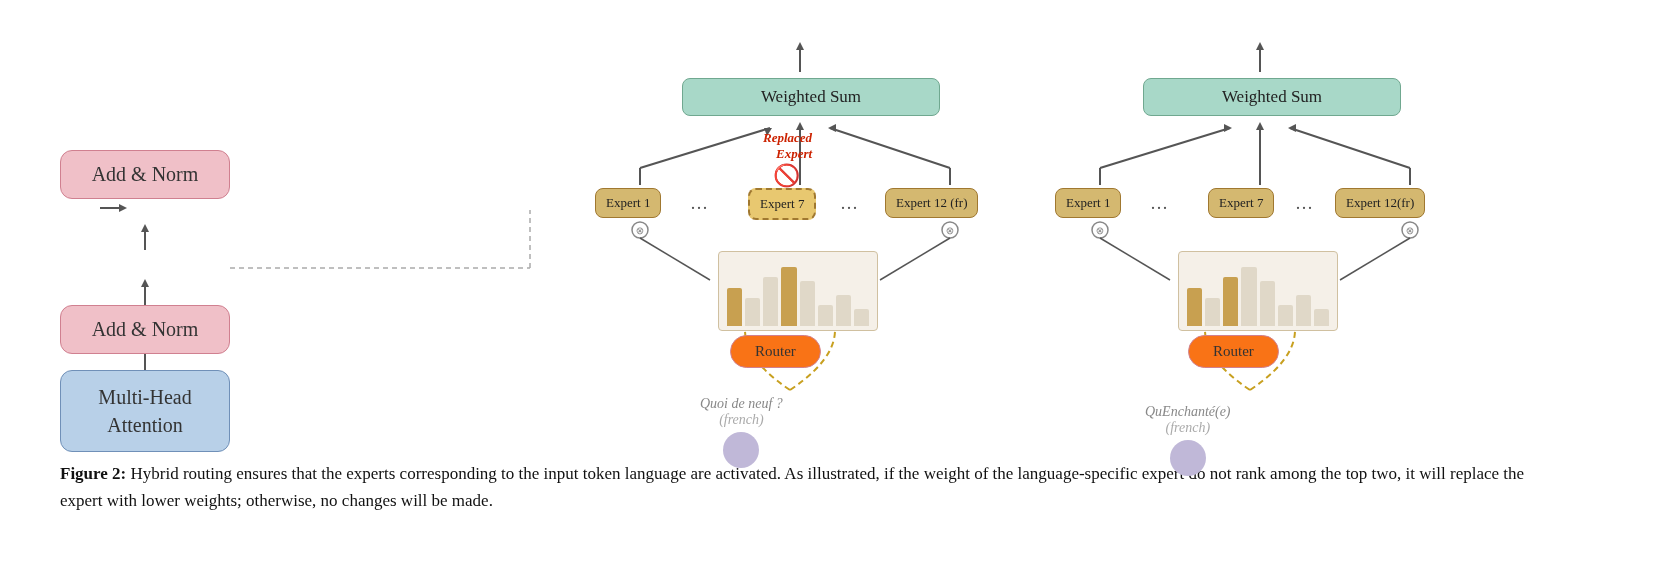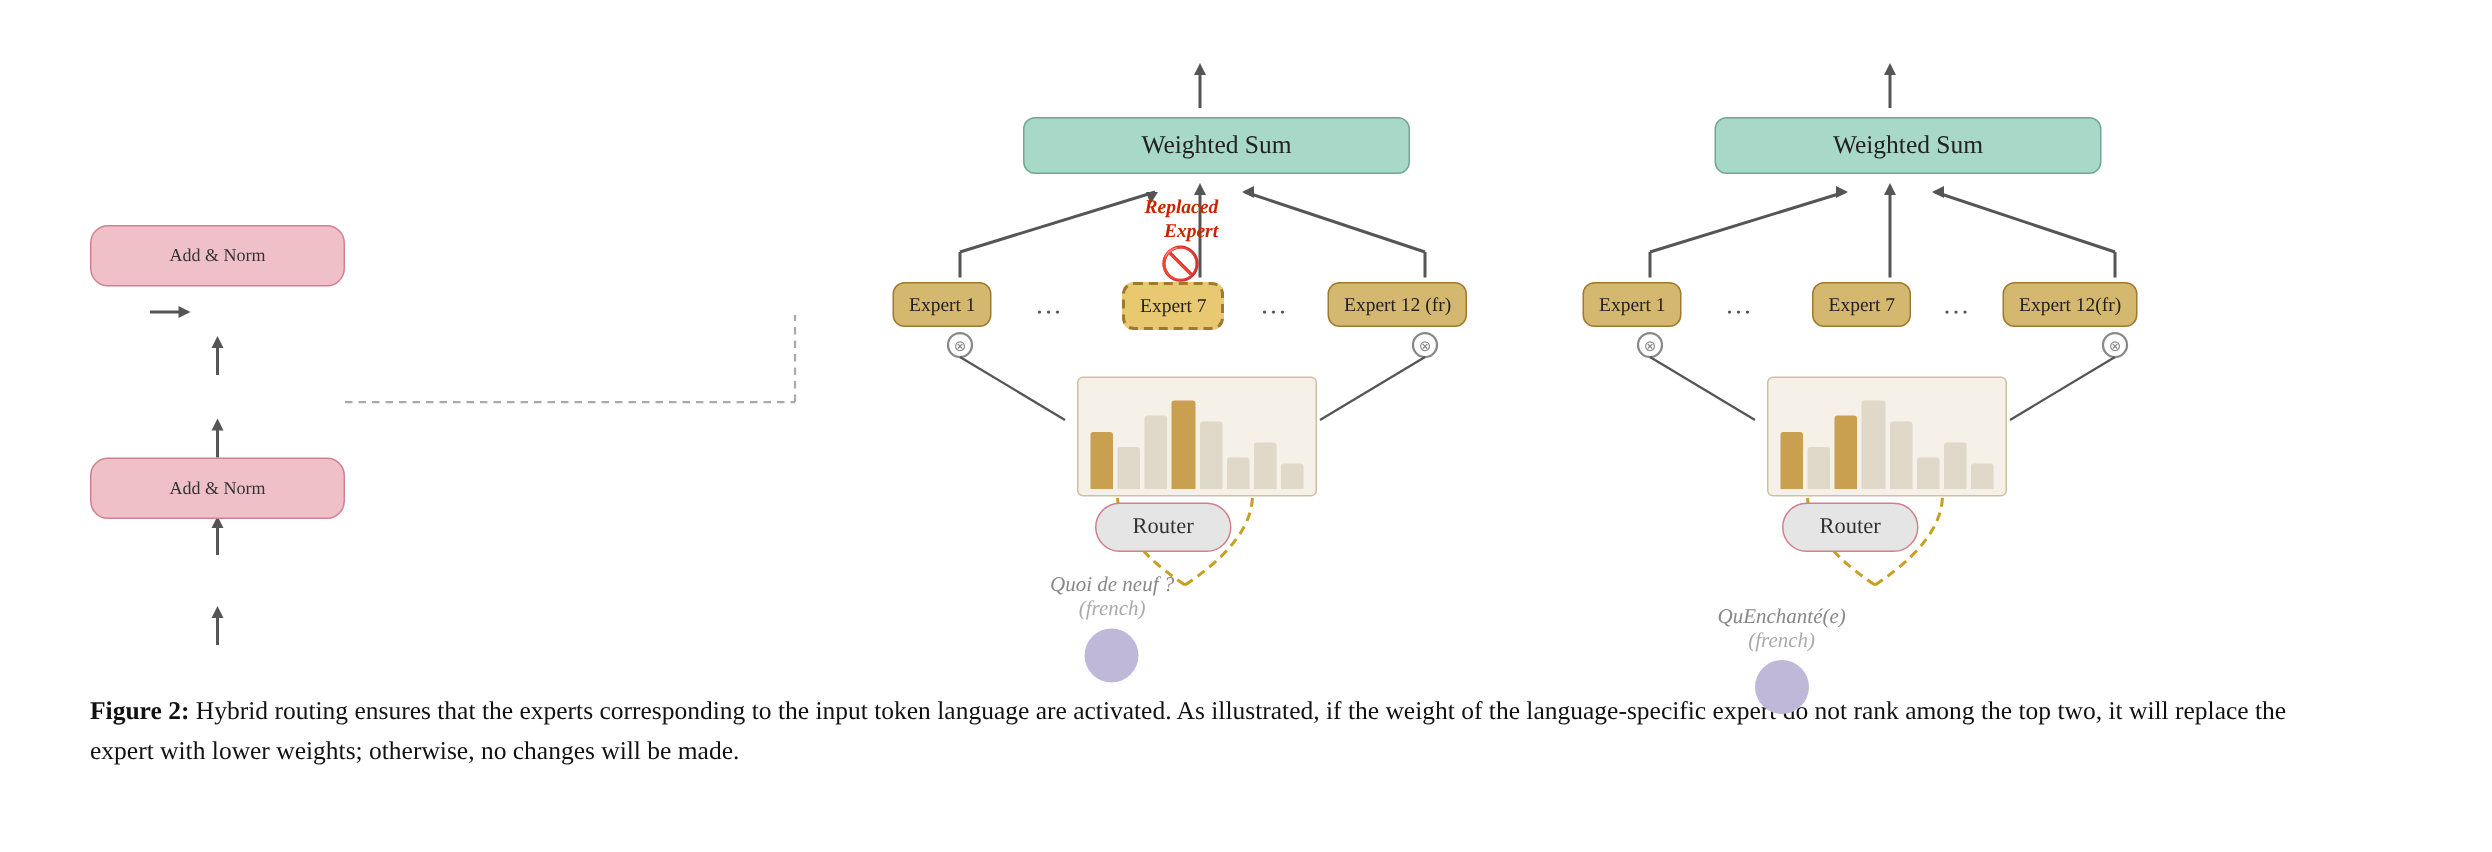--- a/index.html
+++ b/index.html
@@ -13,21 +13,21 @@
 
     .main-container {
       width: 1661px;
       padding: 20px 30px;
     }
 
     .arch-block {
       border-radius: 12px;
       text-align: center;
       padding: 12px 20px;
-      font-size: 12px;
+      font-size: 20px;
       width: 170px;
       position: relative;
     }
 
     .arch-add-norm-top {
       background: #f0c0c8;
       border: 1.5px solid #d08090;
       color: #333;
     }
 
@@ -73,21 +73,21 @@
       white-space: nowrap;
     }
 
     .expert-box.highlighted {
       background: #e8c870;
       border: 2px dashed #a07830;
     }
 
     
     .router-box {
-      background: #e5e5e5;
+      background: #f97316;
       border: 1.5px solid #d08090;
       border-radius: 20px;
       padding: 7px 24px;
       font-size: 15px;
       color: #333;
       text-align: center;
     }
 
     
     .input-token {
@@ -272,20 +272,25 @@
       </div>
     </div>
 
 
     <div class="pos-abs" style="left:30px; top:285px;">
       <div class="arch-block arch-add-norm-bottom">
         <span>Add &amp; Norm</span>
       </div>
     </div>
 
+    <div class="pos-abs" style="left:30px; top:350px;">
+      <div class="arch-block arch-attention" style="line-height:1.4;">
+        <span>Multi-Head<br>Attention</span>
+      </div>
+    </div>
 
     <div class="pos-abs" style="left:652px; top:58px;">
       <div class="weighted-sum-box">
         <span>Weighted Sum</span>
       </div>
     </div>
 
     <div class="pos-abs" style="left:733px; top:110px; text-align:center;">
       <div class="replaced-label">Replaced<br>Expert</div>
       <div class="no-sign" style="text-align:center; margin-top:2px;">🚫</div>
@@ -325,21 +330,21 @@
         <div class="bar" style="height:25%; background:#e0d8c8;"></div>
       </div>
     </div>
 
     <div class="pos-abs" style="left:700px; top:315px;">
       <div class="router-box">
         <span>Router</span>
       </div>
     </div>
 
-    <div class="pos-abs" style="left:670px; top:355px;">
+    <div class="pos-abs" style="left:670px; top:368px;">
       <div class="input-token">
         <span class="token-text">Quoi de neuf ?</span>
         <span class="token-text" style="font-style:italic; color:#aaa;">(french)</span>
         <div class="token-circle"></div>
       </div>
     </div>
 
     <div class="pos-abs" style="left:1113px; top:58px;">
       <div class="weighted-sum-box">
         <span>Weighted Sum</span>

